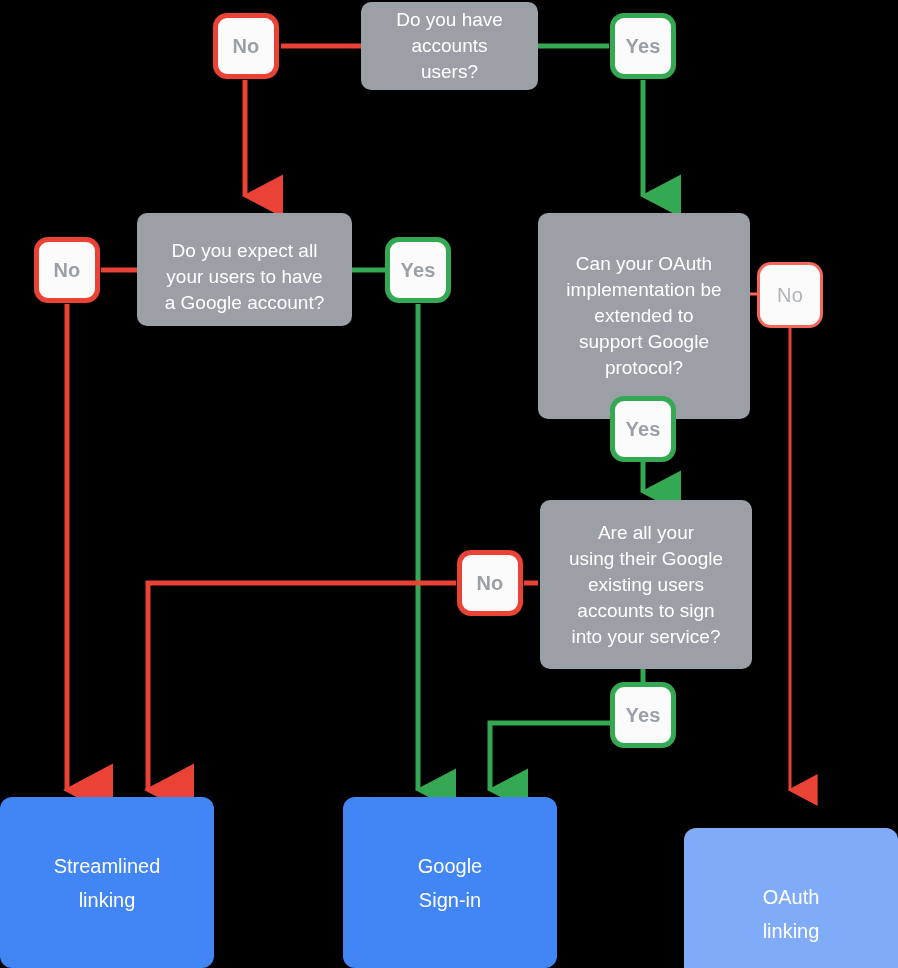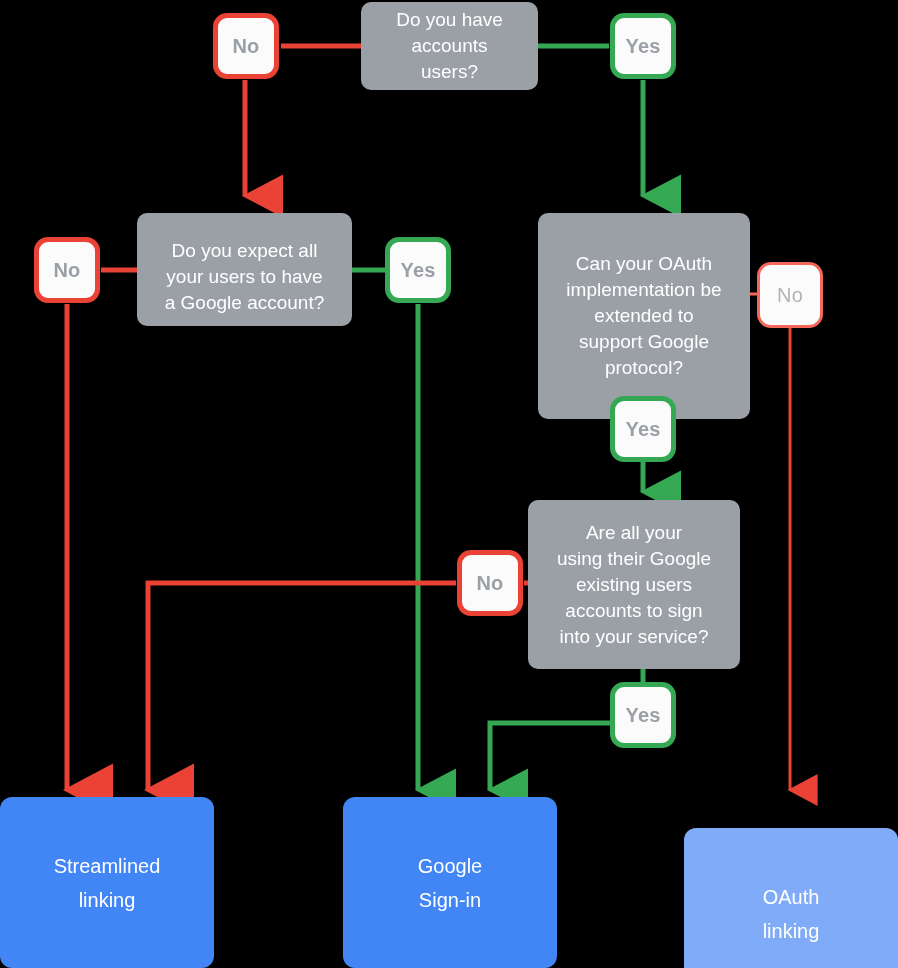--- a/index.html
+++ b/index.html
@@ -146,21 +146,21 @@
   <div class="node question" style="left:538px; top:213px; width:212px; height:206px;">
     <div>
       <span class="ql">Can your OAuth</span>
       <span class="ql">implementation be</span>
       <span class="ql">extended to</span>
       <span class="ql">support Google</span>
       <span class="ql">protocol?</span>
     </div>
   </div>
 
-  <div class="node question" style="left:528px; top:500px; width:212px; height:169px;">
+  <div class="node question" style="left:540px; top:500px; width:212px; height:169px;">
     <div>
       <span class="ql">Are all your</span>
       <span class="ql">using their Google</span>
       <span class="ql">existing users</span>
       <span class="ql">accounts to sign</span>
       <span class="ql">into your service?</span>
     </div>
   </div>
 
   <div class="node label-chip chip-no" style="left:213px; top:13px; width:66px; height:66px;">No</div>

